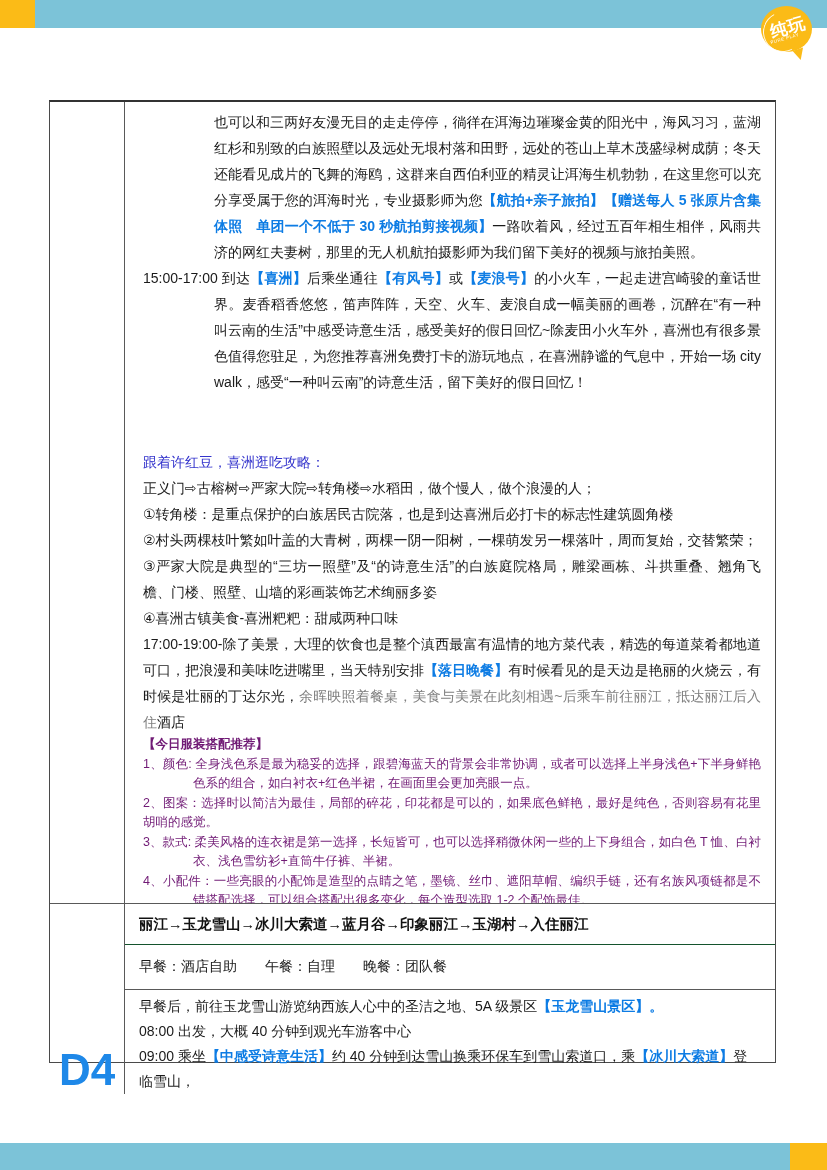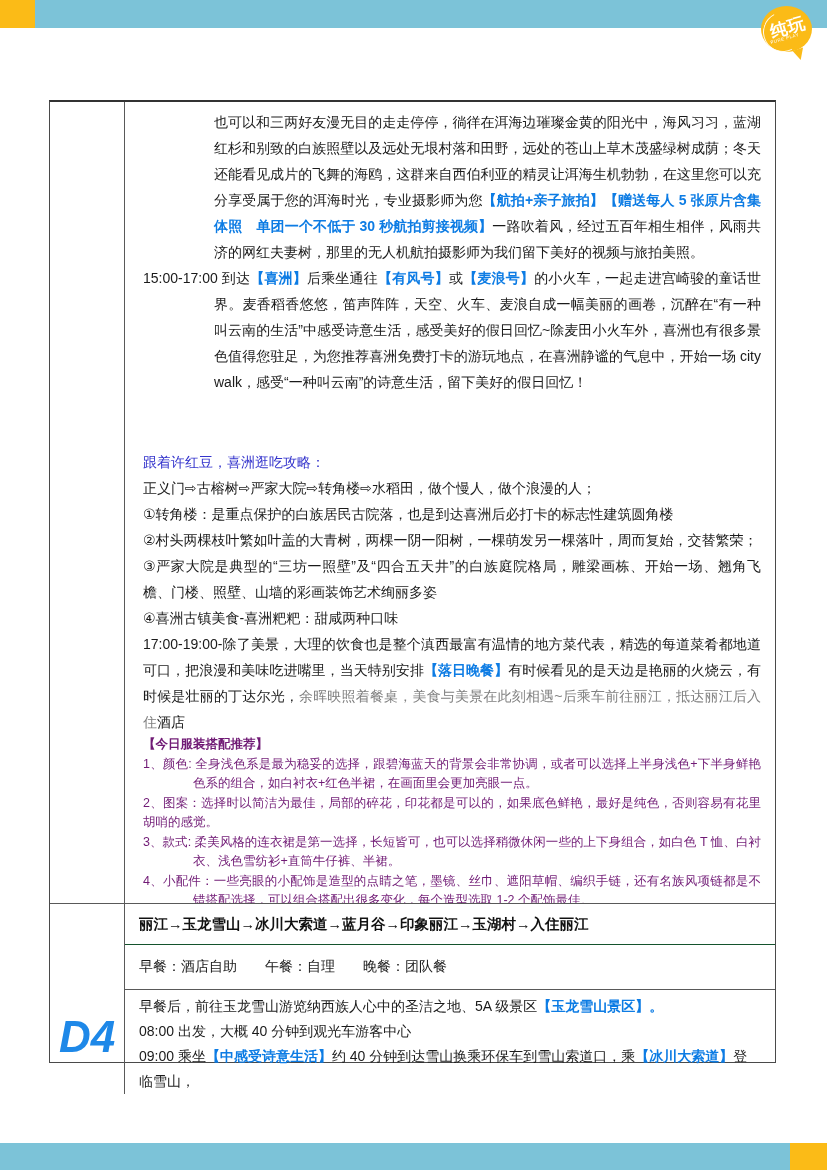--- a/index.html
+++ b/index.html
@@ -41,21 +41,21 @@
   .itable{
     position:absolute;left:49px;top:100px;width:727px;height:963px;
     border:1px solid #4a4a4a;border-top:2px solid #333;box-sizing:border-box;
     display:flex;flex-direction:column;
   }
   .trow{display:flex;box-sizing:border-box;}
   .row-d3{height:802px;border-bottom:1px solid #595959;}
   .row-d4{flex:1;}
   .cell-day{
     width:75px;box-sizing:border-box;border-right:1px solid #595959;
-    flex:none;display:flex;justify-content:center;align-items:center;font-style:italic;
+    flex:none;display:flex;justify-content:center;align-items:flex-end;
   }
   .cell-main{flex:1;box-sizing:border-box;overflow:hidden;}
   .d3-main{padding:7px 14px 0 18px;}
   .d4-label{
     margin-top:76px;color:#1E88E8;font-weight:bold;font-size:44px;line-height:48px;
     font-family:"Liberation Sans","DejaVu Sans",sans-serif;
   }
   .d4-main{display:flex;flex-direction:column;}
   .d4-route{
     height:41px;box-sizing:border-box;border-bottom:1px solid #14532d;
@@ -103,21 +103,21 @@
   <div class="trow row-d3">
     <div class="cell-day"></div>
     <div class="cell-main d3-main">
         <p class="para ind-pad"><span class="">也可以和三两好友漫无目的走走停停，徜徉在洱海边璀璨金黄的阳光中，海风习习，蓝湖红杉和别致的白族照壁以及远处无垠村落和田野，远处的苍山上草木茂盛绿树成荫；冬天还能看见成片的飞舞的海鸥，这群来自西伯利亚的精灵让洱海生机勃勃，在这里您可以充分享受属于您的洱海时光，专业摄影师为您</span><span class="c-blue b">【航拍+亲子旅拍】【赠送每人 5 张原片含集体照　单团一个不低于 30 秒航拍剪接视频】</span><span class="">一路吹着风，经过五百年相生相伴，风雨共济的网红夫妻树，那里的无人机航拍摄影师为我们留下美好的视频与旅拍美照。</span></p>
         <p class="para ind-hang"><span class="">15:00-17:00 到达</span><span class="c-blue b">【喜洲】</span><span class="">后乘坐通往</span><span class="c-blue b">【有风号】</span><span class="">或</span><span class="c-blue b">【麦浪号】</span><span class="">的小火车，一起走进宫崎骏的童话世界。麦香稻香悠悠，笛声阵阵，天空、火车、麦浪自成一幅美丽的画卷，沉醉在“有一种叫云南的生活”中感受诗意生活，感受美好的假日回忆~除麦田小火车外，喜洲也有很多景色值得您驻足，为您推荐喜洲免费打卡的游玩地点，在喜洲静谧的气息中，开始一场 city walk，感受“一种叫云南”的诗意生活，留下美好的假日回忆！</span></p>
         <p class="spacer"></p>
         <p class="para"><span class="c-violet">跟着许红豆，喜洲逛吃攻略：</span></p>
         <p class="para"><span class="">正义门⇨古榕树⇨严家大院⇨转角楼⇨水稻田，做个慢人，做个浪漫的人；</span></p>
         <p class="para"><span class="">①转角楼：是重点保护的白族居民古院落，也是到达喜洲后必打卡的标志性建筑圆角楼</span></p>
         <p class="para"><span class="">②村头两棵枝叶繁如叶盖的大青树，两棵一阴一阳树，一棵萌发另一棵落叶，周而复始，交替繁荣；</span></p>
-        <p class="para"><span class="">③严家大院是典型的“三坊一照壁”及“四合五天井”的白族庭院格局，雕梁画栋、开始一场、翘角飞檐、门楼、照壁、山墙的彩画装饰艺术绚丽多姿</span></p>
+        <p class="para"><span class="">③严家大院是典型的“三坊一照壁”及“的诗意生活”的白族庭院格局，雕梁画栋、斗拱重叠、翘角飞檐、门楼、照壁、山墙的彩画装饰艺术绚丽多姿</span></p>
         <p class="para"><span class="">④喜洲古镇美食-喜洲粑粑：甜咸两种口味</span></p>
         <p class="para"><span class="">17:00-19:00-除了美景，大理的饮食也是整个滇西最富有温情的地方菜代表，精选的每道菜肴都地道可口，把浪漫和美味吃进嘴里，当天特别安排</span><span class="c-blue b">【落日晚餐】</span><span class="">有时候看见的是天边是艳丽的火烧云，有时候是壮丽的丁达尔光，</span><span class="c-gray">余晖映照着餐桌，美食与美景在此刻相遇~后乘车前往丽江，抵达丽江后入住</span><span class="">酒店</span></p>
         <p class="para red"><span class="c-red b">【今日服装搭配推荐】</span></p>
         <p class="para red ind-hang50"><span class="c-red">1、颜色: 全身浅色系是最为稳妥的选择，跟碧海蓝天的背景会非常协调，或者可以选择上半身浅色+下半身鲜艳色系的组合，如白衬衣+红色半裙，在画面里会更加亮眼一点。</span></p>
         <p class="para red"><span class="c-red">2、图案：选择时以简洁为最佳，局部的碎花，印花都是可以的，如果底色鲜艳，最好是纯色，否则容易有花里胡哨的感觉。</span></p>
         <p class="para red ind-hang50"><span class="c-red">3、款式: 柔美风格的连衣裙是第一选择，长短皆可，也可以选择稍微休闲一些的上下身组合，如白色 T 恤、白衬衣、浅色雪纺衫+直筒牛仔裤、半裙。</span></p>
         <p class="para red ind-hang50"><span class="c-red">4、小配件：一些亮眼的小配饰是造型的点睛之笔，墨镜、丝巾、遮阳草帽、编织手链，还有名族风项链都是不错搭配选择，可以组合搭配出很多变化，每个造型选取 1-2 个配饰最佳。</span></p>
       </div>
   </div>
 

